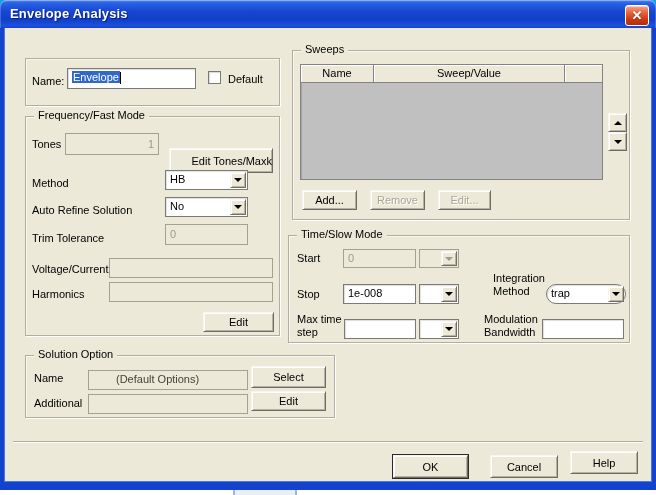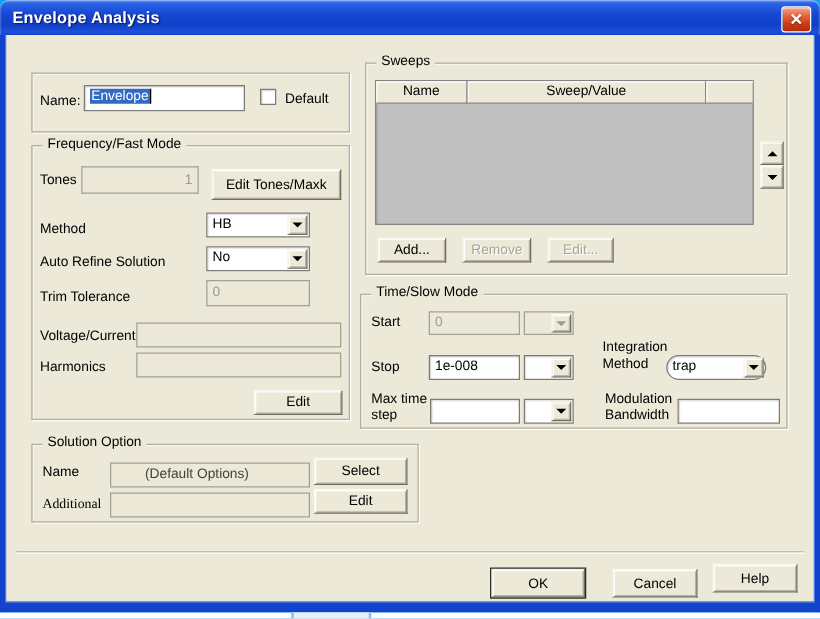--- a/index.html
+++ b/index.html
@@ -100,21 +100,21 @@
     <span class="lbl" style="left:202px; top:14px;">Default</span>
   </div>
 
   <div class="group" style="left:25px; top:116px; width:255px; height:220px;">
     <span class="group-title">Frequency/Fast Mode</span>
 
     <span class="lbl" style="left:6px; top:21px;">Tones</span>
     <div class="field disabled right" style="left:39px; top:16px; width:94px; height:22px; padding-top:4px;">
       <span>1</span>
     </div>
-    <div class="btn" style="left:143px; top:18px; width:104px; height:25px;">
+    <div class="btn" style="left:143px; top:31px; width:104px; height:25px;justify-content:flex-end;">
       <span>Edit Tones/Maxk</span>
     </div>
 
     <span class="lbl" style="left:6px; top:60px;">Method</span>
     <div class="combo" style="left:139px; top:53px; width:83px; height:20px;">
       <span class="val">HB</span>
       <span class="combo-btn">
           <span class="tri-down"></span>
         </span>
     </div>
@@ -151,21 +151,21 @@
     <span class="group-title">Solution Option</span>
 
     <span class="lbl" style="left:8px; top:16px;">Name</span>
     <div class="field disabled" style="left:62px; top:14px; width:160px; height:20px; color:#44423a;padding-left:27px;">
       <span>(Default Options)</span>
     </div>
     <div class="btn" style="left:225px; top:10px; width:75px; height:22px;">
       <span>Select</span>
     </div>
 
-    <span class="lbl" style="left:8px; top:41px;font-family:Liberation Serif, serif;">Additional</span>
+    <span class="lbl" style="left:8px; top:41px;">Additional</span>
     <div class="field disabled" style="left:62px; top:38px; width:160px; height:20px;">
       <span></span>
     </div>
     <div class="btn" style="left:225px; top:35px; width:75px; height:20px;">
       <span>Edit</span>
     </div>
   </div>
 
   <div class="group" style="left:292px; top:50px; width:338px; height:170px;">
     <span class="group-title">Sweeps</span>
@@ -211,22 +211,22 @@
     <div class="field" style="left:54px; top:48px; width:73px; height:20px;">
       <span>1e-008</span>
     </div>
     <div class="combo" style="left:130px; top:48px; width:40px; height:20px;">
       <span class="val"></span>
       <span class="combo-btn">
           <span class="tri-down"></span>
         </span>
     </div>
 
-    <div class="lbl-wrap" style="left:193px; top:36px; width:62px;">Integration Method</div>
-    <div class="combo" style="left:244px; top:48px; width:80px; height:20px;border-radius:10px;">
+    <div class="lbl-wrap" style="left:204px; top:36px; width:62px;">Integration Method</div>
+    <div class="combo" style="left:257px; top:48px; width:80px; height:20px;border-radius:10px;">
       <span class="val">trap</span>
       <span class="combo-btn">
           <span class="tri-down"></span>
         </span>
     </div>
 
     <div class="lbl-wrap" style="left:8px; top:77px; width:52px;">Max time step</div>
     <div class="field" style="left:55px; top:83px; width:72px; height:20px;">
       <span></span>
     </div>

